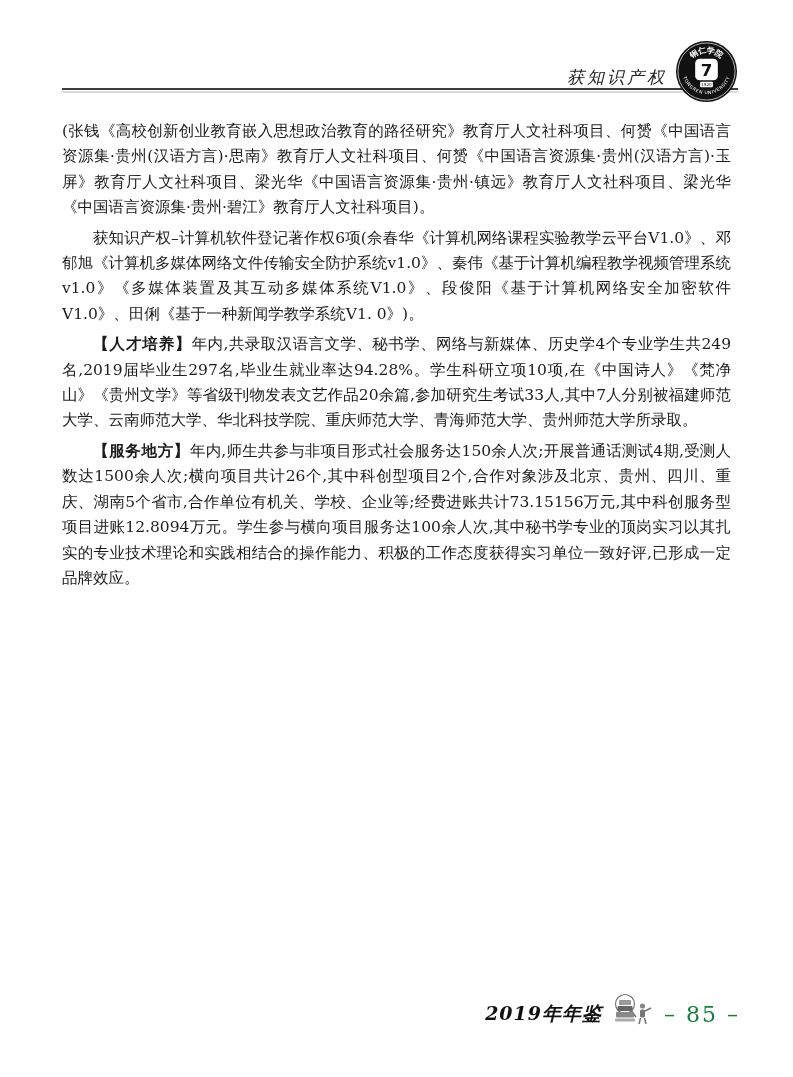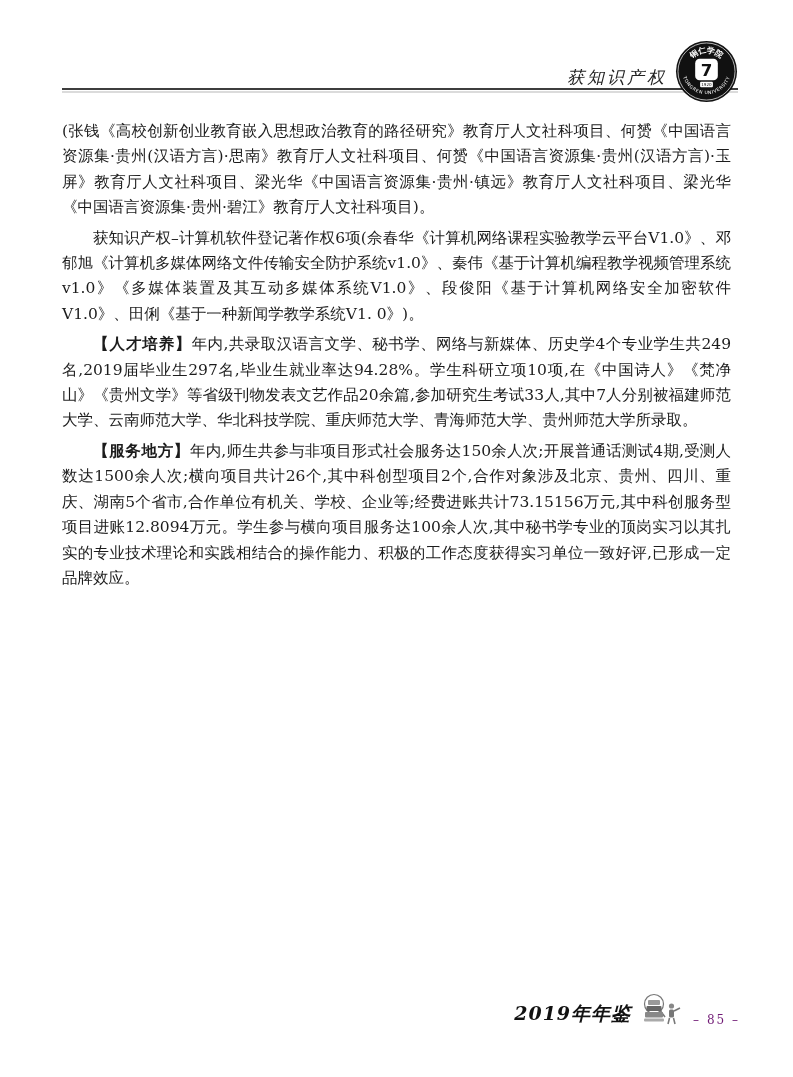--- a/index.html
+++ b/index.html
@@ -47,21 +47,21 @@
     position:absolute; right:53px; bottom:50px;
     display:flex; align-items:flex-end;
   }
   .yearbook-title {
     font-weight:bold; font-style:italic;
     font-size:19px; letter-spacing:1px; color:#111;
     white-space:nowrap;
   }
   .footer-emblem { margin:0 10px 0 8px; }
   .page-number {
-    font-size:12px; letter-spacing:2px; color:#701a75;
+    font-size:22px; letter-spacing:2px; color:#15803d;
     white-space:nowrap;
   }
 </style>
 </head>
 <body>
 
 <div class="page">
 
   <div class="header-title">获知识产权</div>
   <div class="header-rule"></div>

